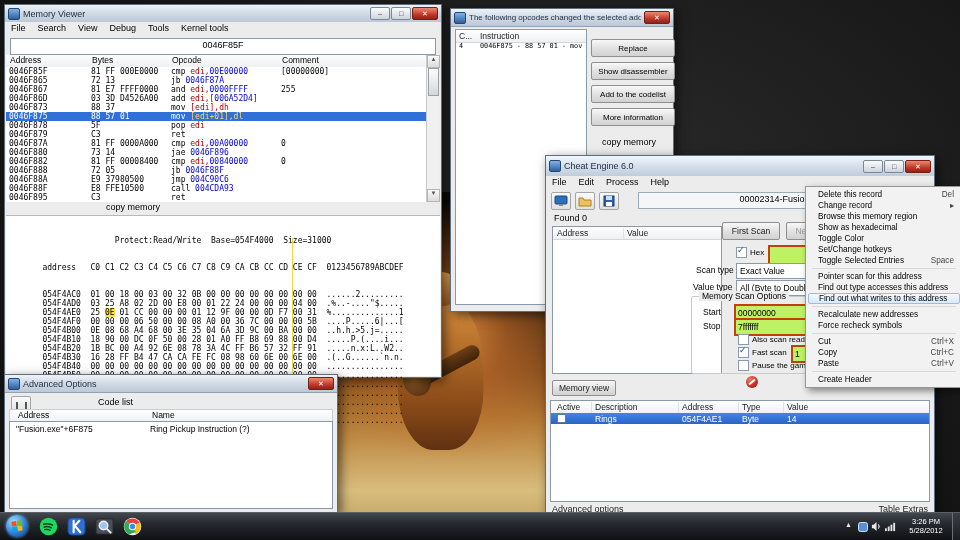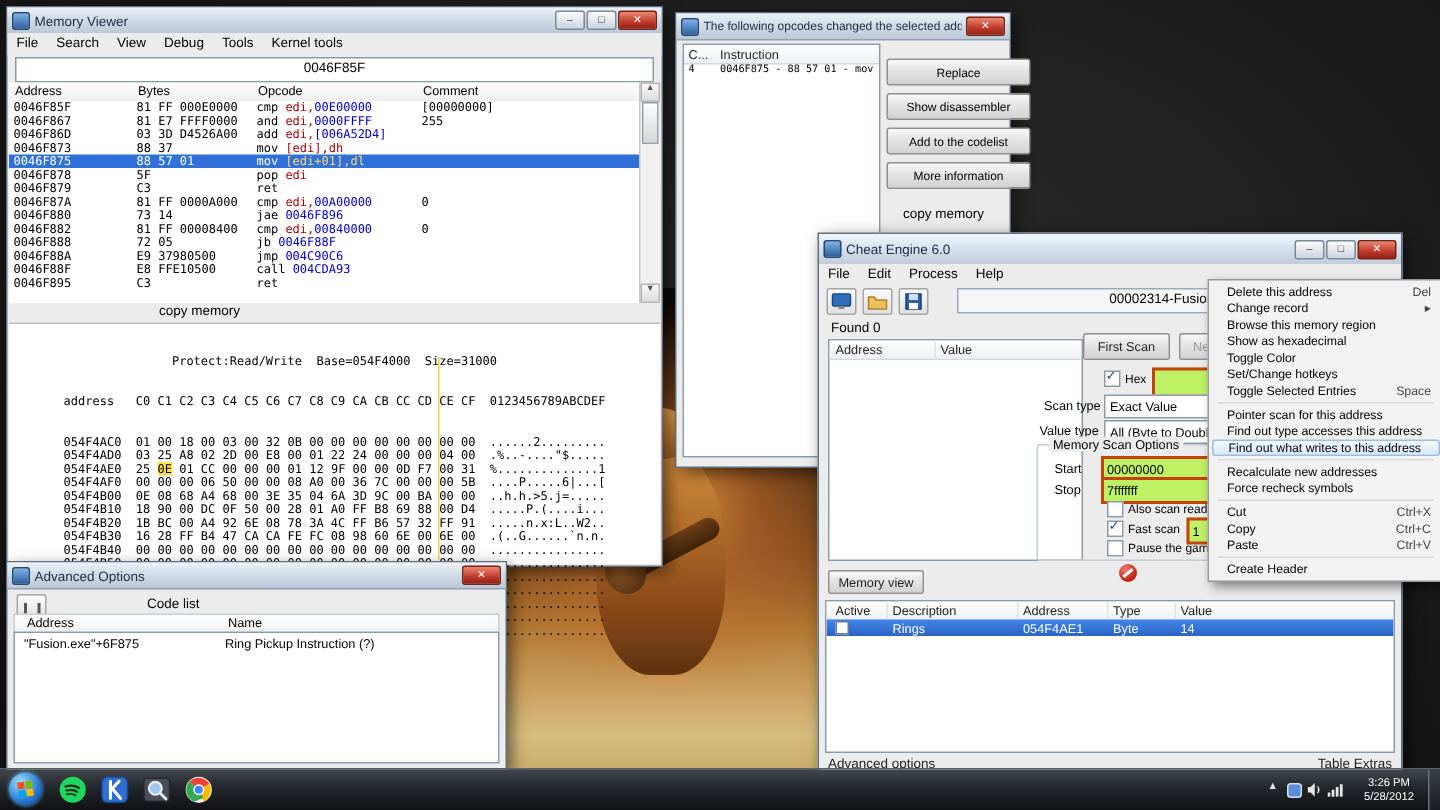--- a/index.html
+++ b/index.html
@@ -75,21 +75,21 @@
     font-family:"DejaVu Sans Mono",monospace;font-size:8px;line-height:9px;padding:2px 3px;white-space:pre;}
   .hexline{height:9px;text-align:center;}
   .hlb{background:#ffe14a;}
   .hexcaret{position:absolute;left:286px;top:22px;bottom:3px;width:1px;background:#e7d94b;}
   
   #ow{left:450px;top:8px;width:222px;height:302px;}
   #ow .tb{font-size:8px;}
   .owlist{left:4px;top:20px;width:130px;bottom:6px;}
   .owrow{position:relative;height:10px;font-size:6.8px;font-family:"DejaVu Sans Mono",monospace;white-space:nowrap;}
   .owrow .c1{position:absolute;left:3px;} .owrow .c2{position:absolute;left:24px;}
-  .owbtn{position:absolute;left:140px;width:96px;height:18px;font-size:8px;
+  .owbtn{position:absolute;left:140px;width:84px;height:18px;font-size:8px;
     background:linear-gradient(#f8f8f8,#e2e2e2 50%,#d2d2d2);border:1px solid #8f8f8f;border-radius:2px;}
   .owcopy{position:absolute;left:140px;width:76px;top:128px;text-align:center;font-size:9px;}
   
   #ce{left:545px;top:155px;width:388px;height:360px;}
   #ce .menubar{top:20px;height:14px;}
   .toolbtn{position:absolute;width:20px;height:18px;background:linear-gradient(#fafafa,#e0e0e0);
     border:1px solid #a5a5a5;border-radius:2px;padding:0;display:flex;align-items:center;justify-content:center;}
   .procpanel{position:absolute;left:92px;right:6px;top:36px;height:14px;background:#f4f6f8;border:1px solid #9cabba;
     text-align:center;font-size:9px;padding-top:1px;overflow:hidden;}
   .foundlist{left:6px;top:70px;width:168px;height:146px;}
@@ -175,20 +175,25 @@
       <span style="left:276px">Comment</span>
     </div>
     <div class="dlist" id="mv-rows">
         <div class="drow">
           <span class="da">0046F85F</span>
           <span class="db">81 FF 000E0000</span>
           <span class="dop"><span class="mn">cmp </span><span class="opr">edi,</span><span class="opb">00E00000</span></span>
           <span class="dc">[00000000]</span>
         </div>
         <div class="drow">
+          <span class="da">0046F865</span>
+          <span class="db">72 13</span>
+          <span class="dop"><span class="mn">jb </span><span class="opb">0046F87A</span></span>
+        </div>
+        <div class="drow">
           <span class="da">0046F867</span>
           <span class="db">81 E7 FFFF0000</span>
           <span class="dop"><span class="mn">and </span><span class="opr">edi,</span><span class="opb">0000FFFF</span></span>
           <span class="dc">255</span>
         </div>
         <div class="drow">
           <span class="da">0046F86D</span>
           <span class="db">03 3D D4526A00</span>
           <span class="dop"><span class="mn">add </span><span class="opr">edi,</span><span class="opb">[006A52D4]</span></span>
         </div>
@@ -445,21 +450,21 @@
             <span style="left: 236px;">14</span>
           </div>
         </div>
     </div>
     <div class="lbl foot" style="left:6px;bottom:2px;">Advanced options</div>
     <div class="lbl foot" style="right:6px;bottom:2px;">Table Extras</div>
   </section>
 
   <div class="ctxmenu" id="ctxmenu">
       <div class="mitem">
-        <span class="mlab">Delete this address</span>
+        <span class="mlab">Delete this record</span>
         <span class="macc">Del</span>
       </div>
       <div class="mitem">
         <span class="mlab">Change record</span>
         <span class="macc">▸</span>
       </div>
       <div class="mitem">
         <span class="mlab">Browse this memory region</span>
       </div>
       <div class="mitem">

